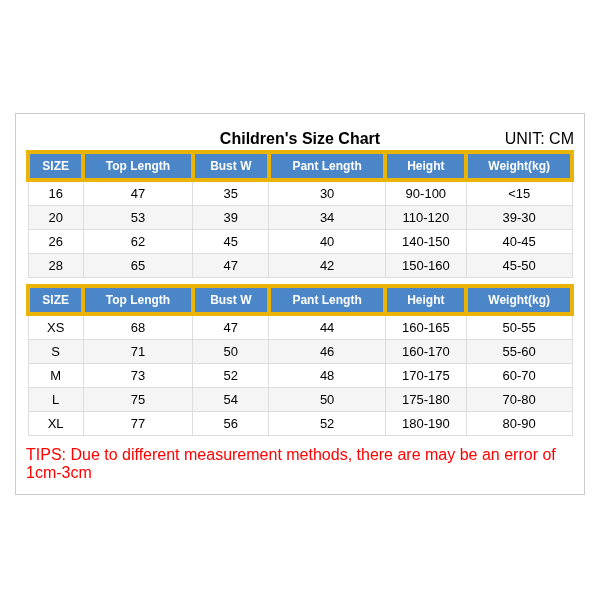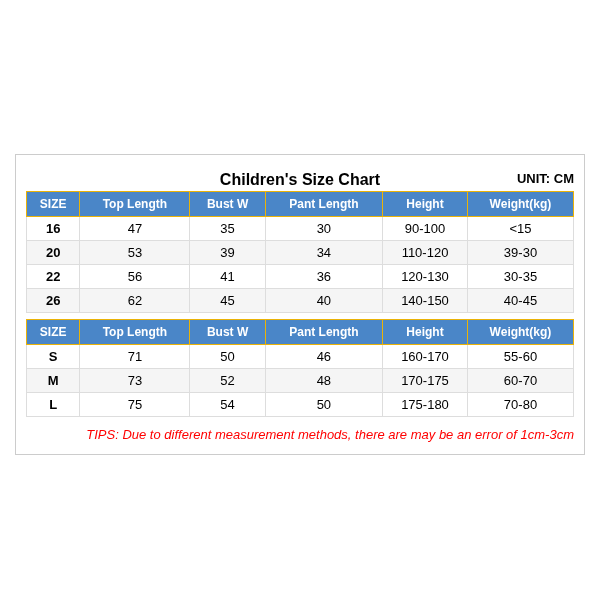--- a/index.html
+++ b/index.html
@@ -24,58 +24,57 @@
       text-align: center;
       font-weight: bold;
       font-size: 16px;
       padding: 6px 0 2px;
       position: relative;
     }
     .unit-label {
       position: absolute;
       right: 0;
       top: 6px;
-      font-size: 13px;
-      font-weight: bold;
+      font-size: 16px;
+      font-weight: normal;
       text-align: right;
     }
     table {
       width: 100%;
       border-collapse: collapse;
       margin-bottom: 4px;
     }
     th {
       background-color: #4a86c8;
       color: #fff;
       padding: 5px 4px;
       text-align: center;
       font-size: 12px;
-      border: 1px solid #eab308;
+      border: 4px solid #eab308;
     }
     td {
       padding: 4px 4px;
       text-align: center;
       border: 1px solid #ddd;
       font-size: 13px;
     }
     tr:nth-child(even) td {
       background-color: #f5f5f5;
     }
     tr:nth-child(odd) td {
       background-color: #fff;
     }
     td:first-child {
-      font-weight: bold;
+      font-weight: normal;
     }
     .tips {
-      text-align: right;
+      text-align: left;
       color: red;
-      font-size: 13px;
+      font-size: 16px;
       padding: 6px 0 2px;
-      font-style: italic;
     }
     .adult-section {
       margin-top: 6px;
     }
   </style>
 </head>
 <body>
 
 <div class="chart-container">
 
@@ -105,51 +104,59 @@
         </tr>
         <tr>
           <td>20</td>
           <td>53</td>
           <td>39</td>
           <td>34</td>
           <td>110-120</td>
           <td>39-30</td>
         </tr>
         <tr>
-          <td>22</td>
-          <td>56</td>
-          <td>41</td>
-          <td>36</td>
-          <td>120-130</td>
-          <td>30-35</td>
-        </tr>
-        <tr>
           <td>26</td>
           <td>62</td>
           <td>45</td>
           <td>40</td>
           <td>140-150</td>
           <td>40-45</td>
+        </tr>
+        <tr>
+          <td>28</td>
+          <td>65</td>
+          <td>47</td>
+          <td>42</td>
+          <td>150-160</td>
+          <td>45-50</td>
         </tr>
       </tbody>
   </table>
 
   <div class="adult-section">
     <table>
       <thead>
         <tr>
           <th>SIZE</th>
           <th>Top Length</th>
           <th>Bust W</th>
           <th>Pant Length</th>
           <th>Height</th>
           <th>Weight(kg)</th>
         </tr>
       </thead>
       <tbody id="adult-body">
+      <tr>
+            <td>XS</td>
+            <td>68</td>
+            <td>47</td>
+            <td>44</td>
+            <td>160-165</td>
+            <td>50-55</td>
+          </tr>
           <tr>
             <td>S</td>
             <td>71</td>
             <td>50</td>
             <td>46</td>
             <td>160-170</td>
             <td>55-60</td>
           </tr>
           <tr>
             <td>M</td>
@@ -160,18 +167,26 @@
             <td>60-70</td>
           </tr>
           <tr>
             <td>L</td>
             <td>75</td>
             <td>54</td>
             <td>50</td>
             <td>175-180</td>
             <td>70-80</td>
           </tr>
+          <tr>
+            <td>XL</td>
+            <td>77</td>
+            <td>56</td>
+            <td>52</td>
+            <td>180-190</td>
+            <td>80-90</td>
+          </tr>
         </tbody>
     </table>
   </div>
 
   <div class="tips">TIPS: Due to different measurement methods, there are may be an error of 1cm-3cm</div>
 </div>
 
 </body></html>

